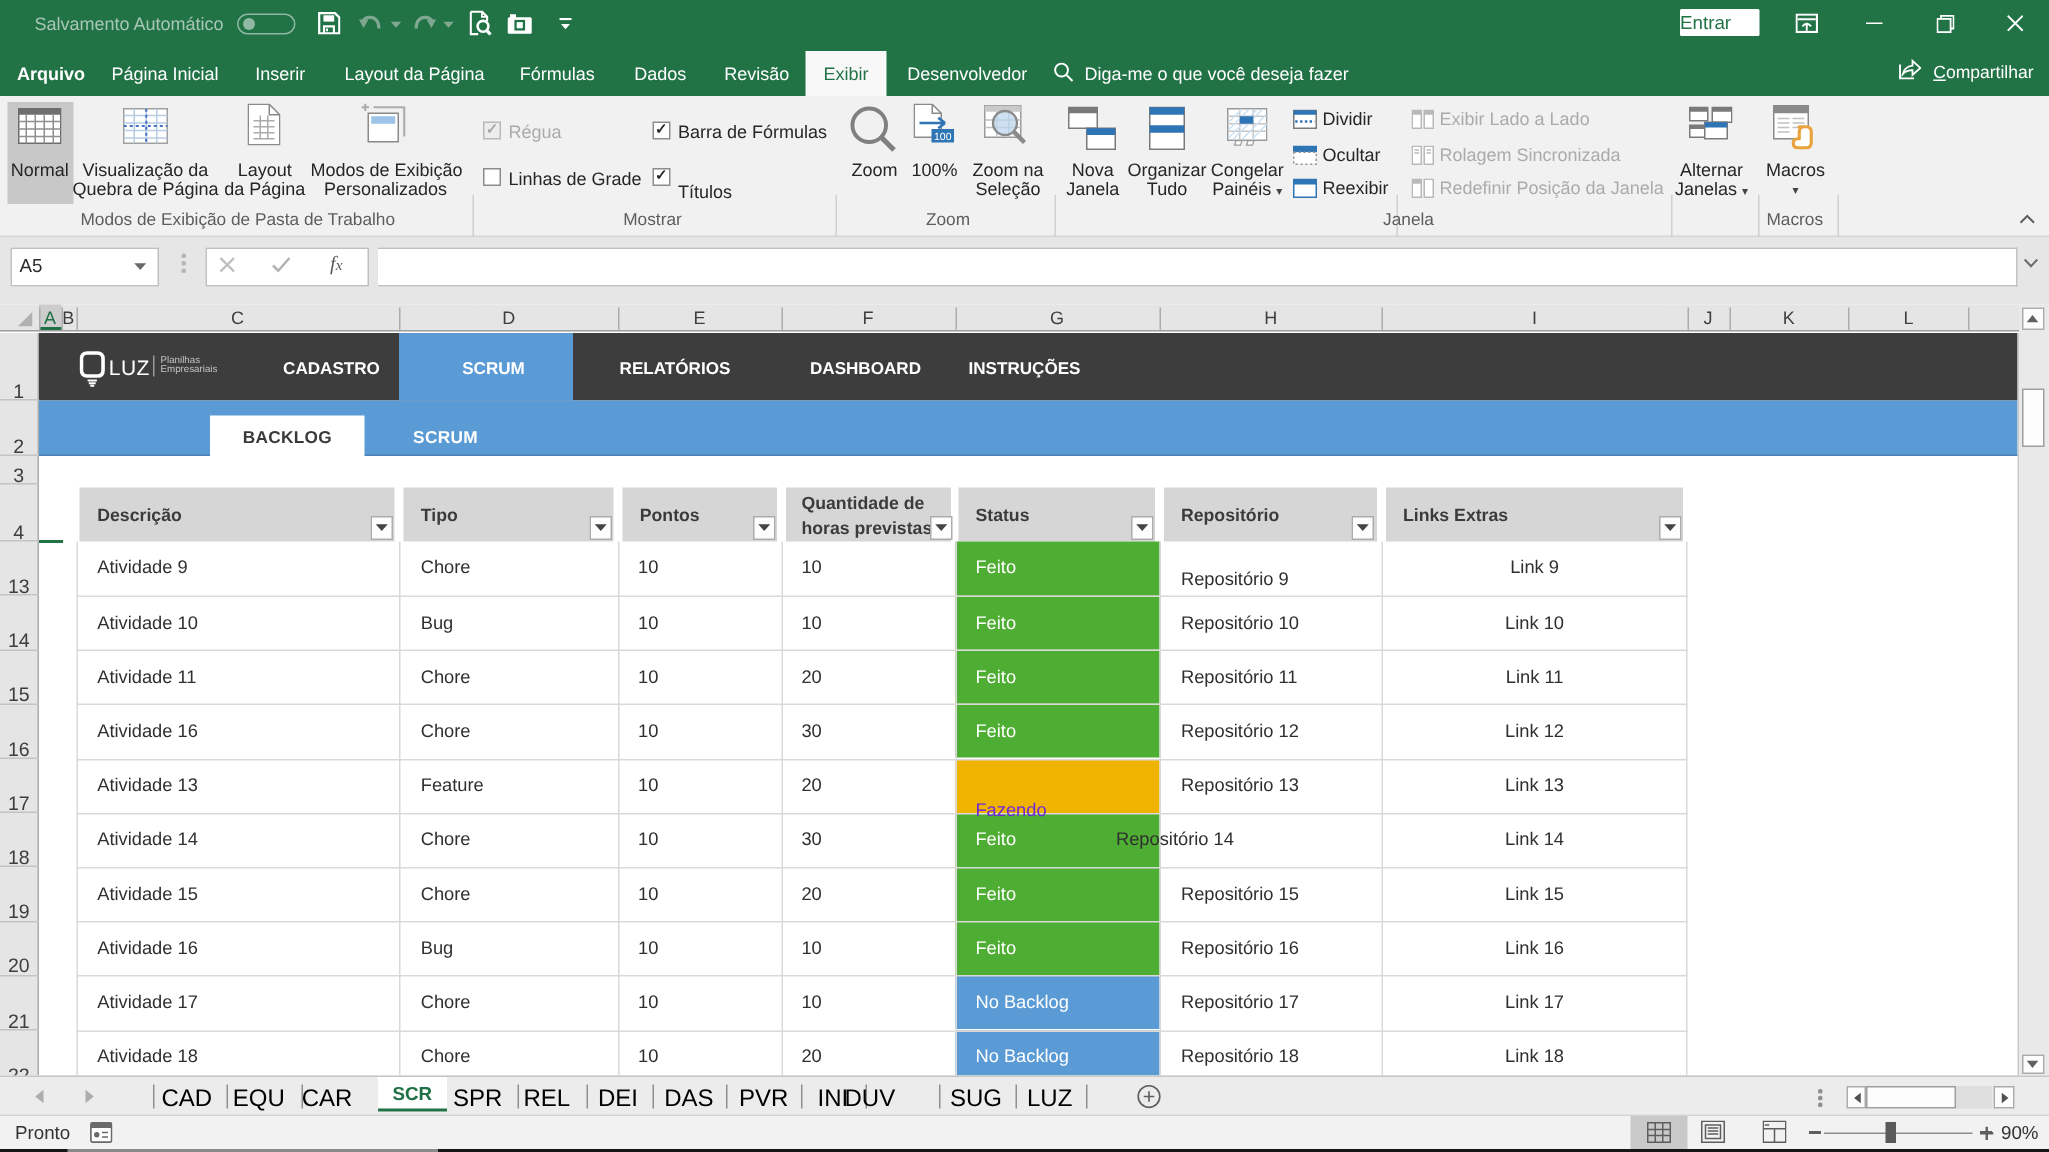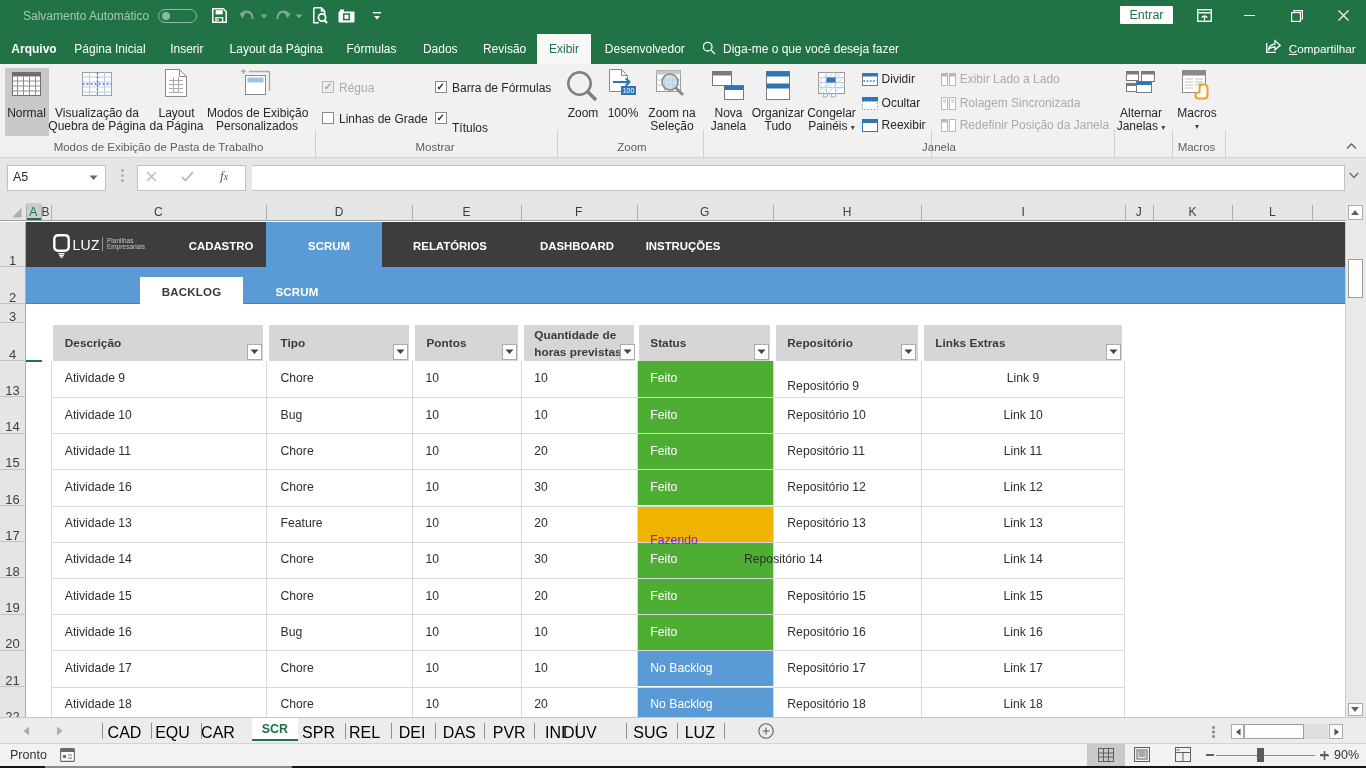--- a/index.html
+++ b/index.html
@@ -68,21 +68,21 @@
     </svg>
  <svg class="a" style="left:338px;top:9px" width="17" height="14" viewBox="0 0 17 14">
       <rect x="2" y="0.5" width="4" height="3" fill="#fff"></rect>
       <rect x="0.5" y="2.5" width="16" height="11" rx="1" fill="#fff"></rect>
       <rect x="5.7" y="5" width="5.6" height="5.6" fill="none" stroke="#217346" stroke-width="1.5"></rect>
     </svg>
  <svg class="a" style="left:372px;top:12px" width="10" height="9" viewBox="0 0 10 9">
       <rect x="1" y="0" width="8" height="1.4" fill="#fff"></rect>
       <path d="M2 4 l6 0 -3 3.5 z" fill="#fff"></path>
     </svg>
- <div class="a" style="left:1120px;top:6px;width:53px;height:18px;background:#fff;border-radius:1px;color:#217346;font-size:12.5px;text-align:center;line-height:18px">Entrar</div>
+ <div class="a" style="left:1120px;top:6px;width:53px;height:18px;background:#fff;border-radius:1px;color:#217346;font-size:12.5px;line-height:18px">Entrar</div>
  <svg class="a" style="left:1197px;top:9px" width="15" height="13" viewBox="0 0 15 13">
       <rect x="0.7" y="0.7" width="13.6" height="11.6" fill="none" stroke="#fff" stroke-width="1.4"></rect>
       <path d="M1.5 3.8 h12" stroke="#fff" stroke-width="1.4"></path>
       <path d="M7.5 11.5 V6.2 M4.6 8.6 Q7.5 5 10.4 8.6" stroke="#fff" stroke-width="1.3" fill="none"></path>
     </svg>
  <div class="a" style="left:1244px;top:15px;width:11px;height:1.4px;background:#fff"></div>
  <svg class="a" style="left:1291px;top:10px" width="12" height="12" viewBox="0 0 12 12">
       <rect x="0.6" y="2.6" width="8.8" height="8.8" fill="none" stroke="#fff" stroke-width="1.2"></rect>
       <path d="M3 2.6 V0.6 H11.4 V9 H9.4" fill="none" stroke="#fff" stroke-width="1.2"></path>
     </svg>

